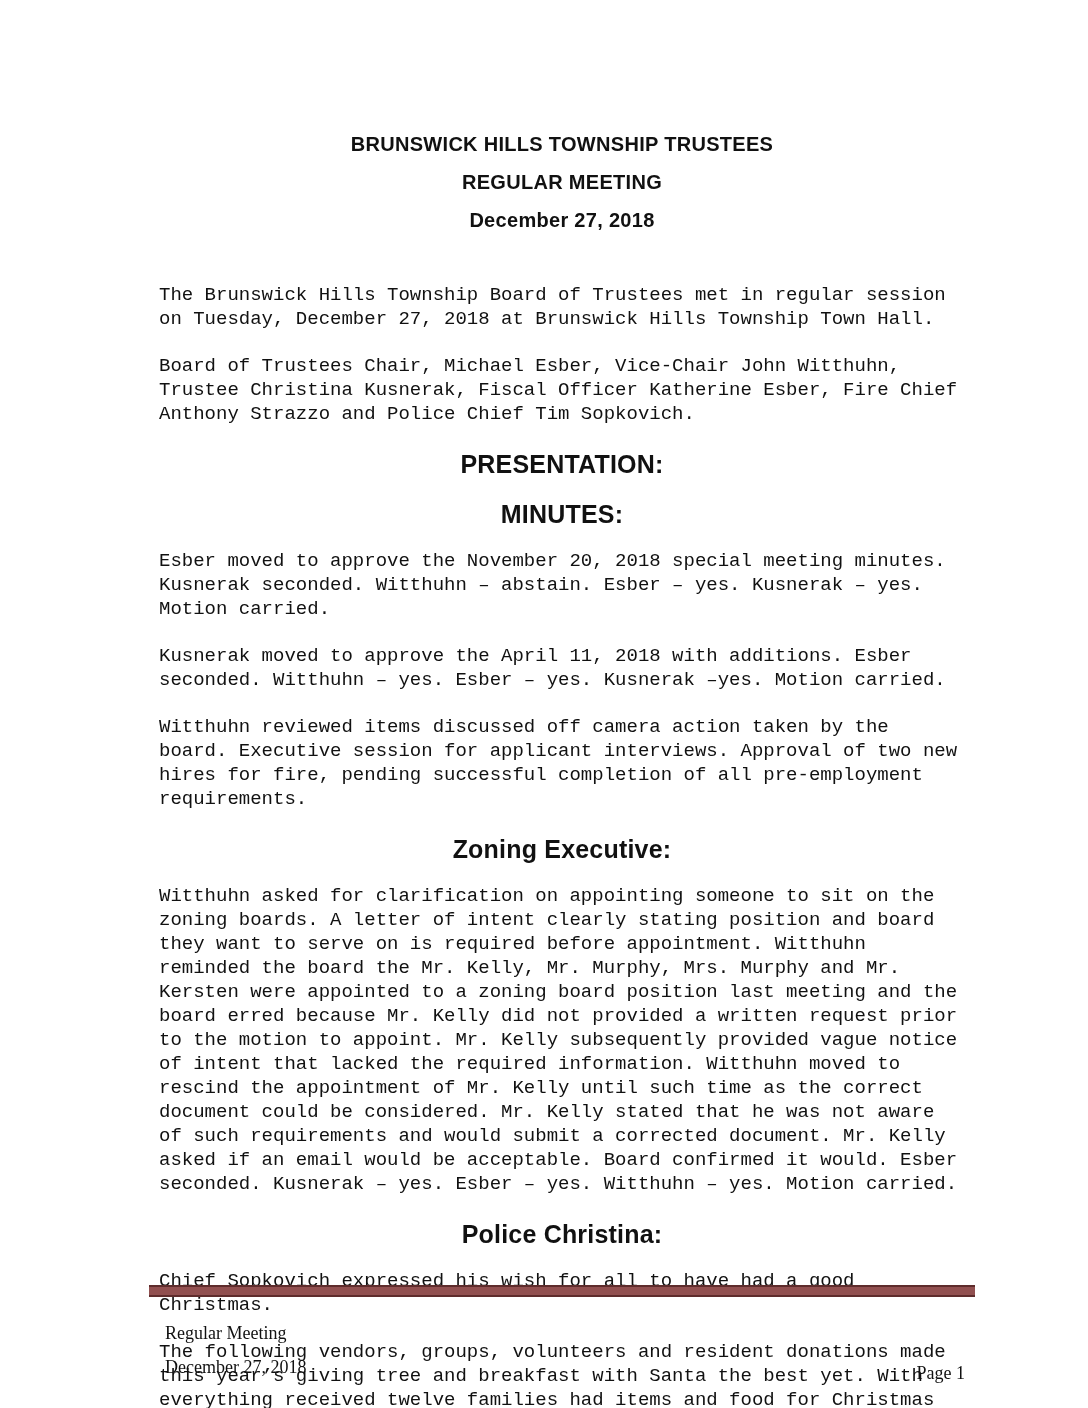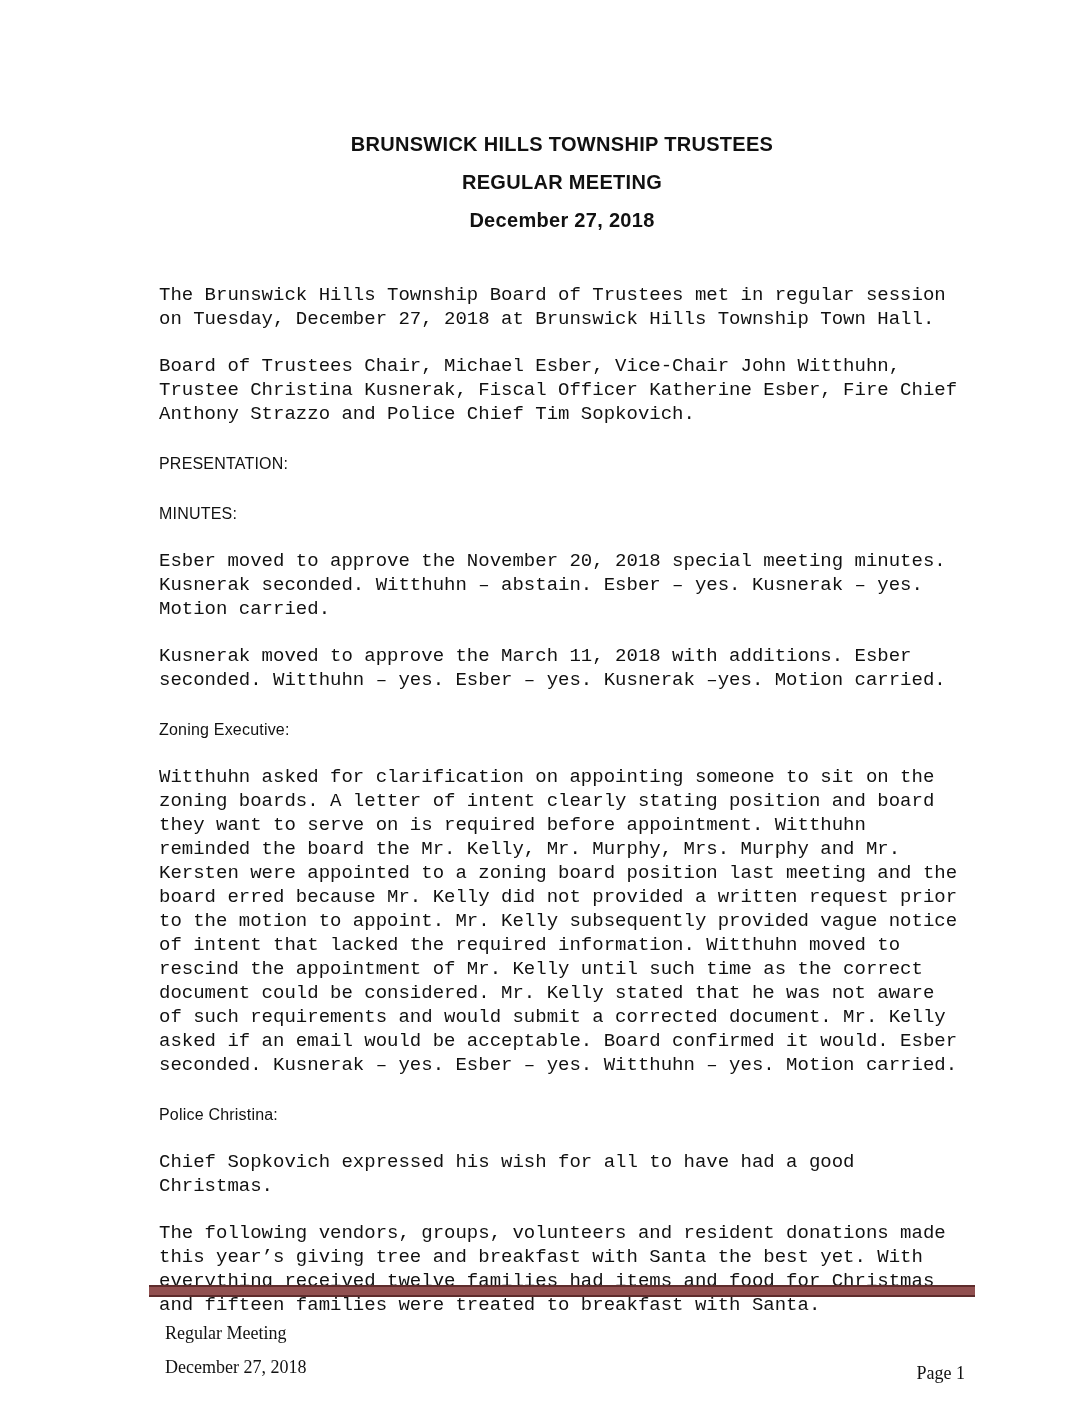--- a/index.html
+++ b/index.html
@@ -28,26 +28,27 @@
     letter-spacing: 0.3px;
   }
   .doc-body p.doc-para {
     font-size: 19px;
     line-height: 24px;
     margin-bottom: 15px;
     font-weight: normal;
     font-family: Liberation Mono, monospace;
   }
   .doc-body h2.doc-heading {
-    font-size: 16px;
+    font-size: 25px;
     line-height: 24px;
     margin-bottom: 15px;
     margin-top: 18px;
-    font-weight: normal;
+    font-weight: bold;
     letter-spacing: 0.2px;
+    text-align: center;
   }
   .doc-footer {
     position: absolute;
     left: 127px;
     top: 1263px;
     width: 838px;
     font-family: "Liberation Serif", serif;
   }
   .footer-rule {
     height: 4px;
@@ -76,21 +77,22 @@
       <div>BRUNSWICK HILLS TOWNSHIP TRUSTEES</div>
       <div>REGULAR MEETING</div>
       <div>December 27, 2018</div>
     </header>
     <main class="doc-body">
         <p class="doc-para">The Brunswick Hills Township Board of Trustees met in regular session on Tuesday, December 27, 2018 at Brunswick Hills Township Town Hall.</p>
         <p class="doc-para">Board of Trustees Chair, Michael Esber, Vice-Chair John Witthuhn, Trustee Christina Kusnerak, Fiscal Officer Katherine Esber, Fire Chief Anthony Strazzo and Police Chief Tim Sopkovich.</p>
         <h2 class="doc-heading">PRESENTATION:</h2>
         <h2 class="doc-heading">MINUTES:</h2>
         <p class="doc-para">Esber moved to approve the November 20, 2018 special meeting minutes. Kusnerak seconded. Witthuhn – abstain. Esber – yes. Kusnerak – yes. Motion carried.</p>
-        <p class="doc-para">Kusnerak moved to approve the March 11, 2018 with additions. Esber seconded. Witthuhn – yes. Esber – yes. Kusnerak –yes. Motion carried.</p>
+        <p class="doc-para">Kusnerak moved to approve the April 11, 2018 with additions. Esber seconded. Witthuhn – yes. Esber – yes. Kusnerak –yes. Motion carried.</p>
+        <p class="doc-para">Witthuhn reviewed items discussed off camera action taken by the board. Executive session for applicant interviews. Approval of two new hires for fire, pending successful completion of all pre-employment requirements.</p>
         <h2 class="doc-heading">Zoning Executive:</h2>
         <p class="doc-para">Witthuhn asked for clarification on appointing someone to sit on the zoning boards. A letter of intent clearly stating position and board they want to serve on is required before appointment. Witthuhn reminded the board the Mr. Kelly, Mr. Murphy, Mrs. Murphy and Mr. Kersten were appointed to a zoning board position last meeting and the board erred because Mr. Kelly did not provided a written request prior to the motion to appoint.  Mr. Kelly subsequently provided vague notice of intent that lacked the required information. Witthuhn moved to rescind the appointment of Mr. Kelly until such time as the correct document could be considered. Mr. Kelly stated that he was not aware of such requirements and would submit a corrected document. Mr. Kelly asked if an email would be acceptable. Board confirmed it would. Esber seconded. Kusnerak – yes. Esber – yes. Witthuhn – yes. Motion carried.</p>
         <h2 class="doc-heading">Police Christina:</h2>
         <p class="doc-para">Chief Sopkovich expressed his wish for all to have had a good Christmas.</p>
         <p class="doc-para">The following vendors, groups, volunteers and resident donations made this year’s giving tree and breakfast with Santa the best yet. With everything received twelve families had items and food for Christmas and fifteen families were treated to breakfast with Santa.</p>
       </main>
   </div>
 
   <footer class="doc-footer">
     <div class="footer-rule" style="background: rgb(145, 80, 80); border-top-color: rgb(94, 44, 44); border-bottom-color: rgb(94, 44, 44);"></div>

